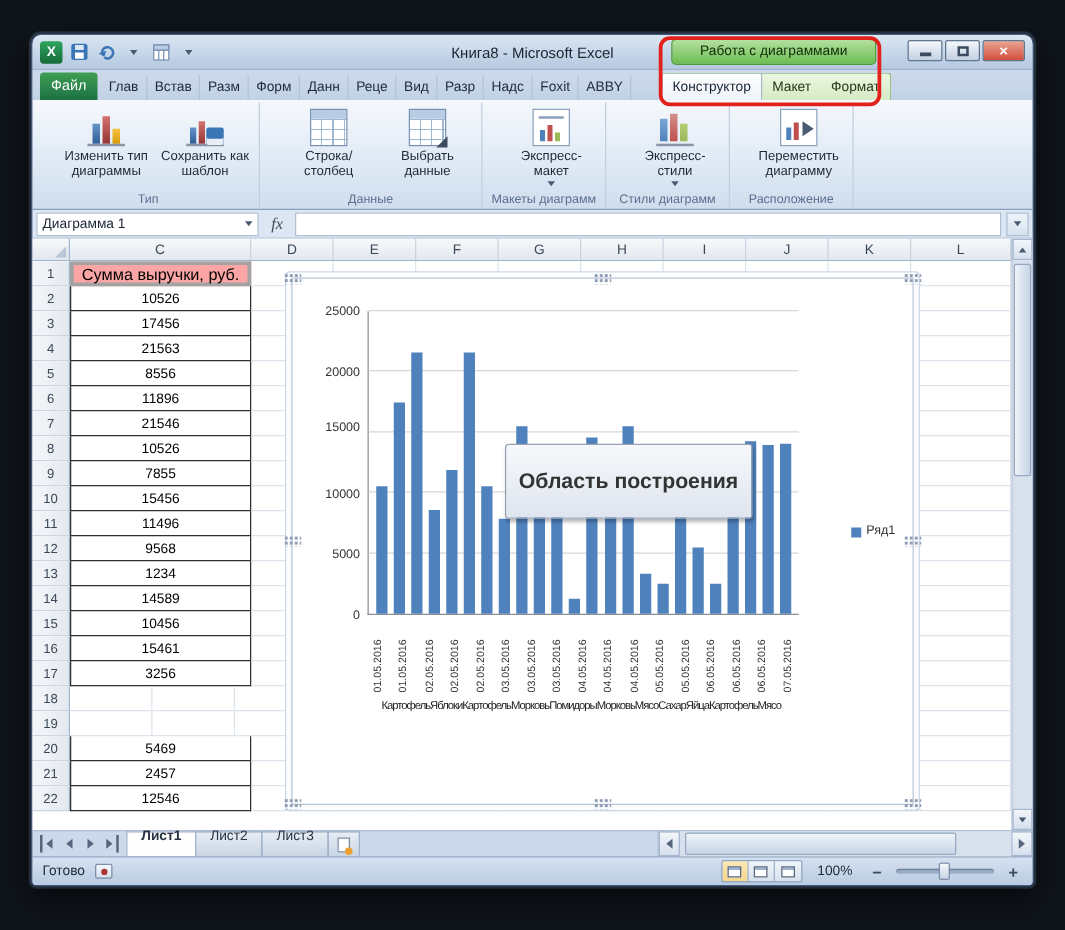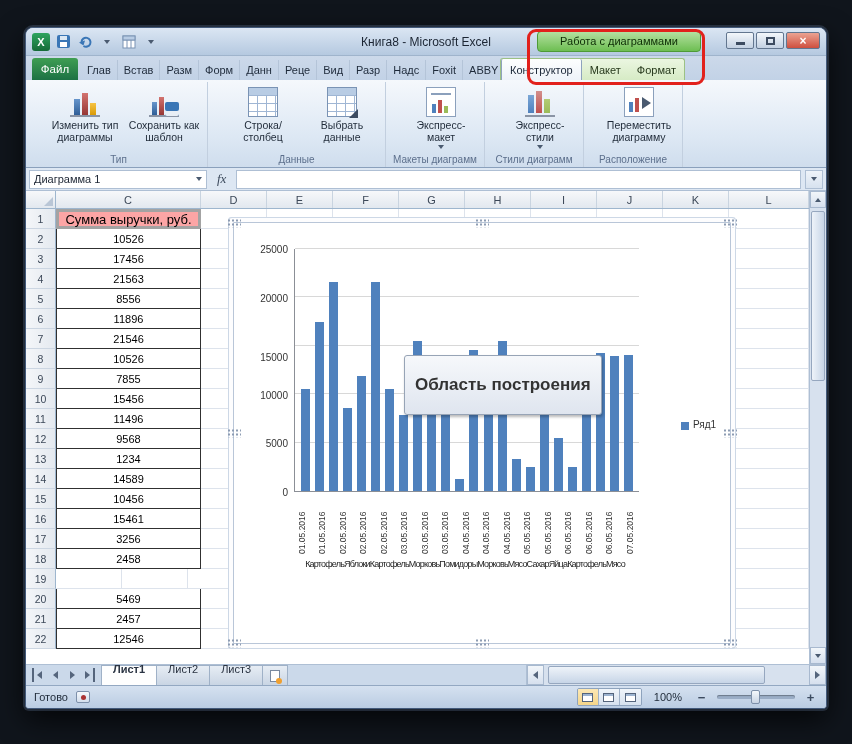--- a/index.html
+++ b/index.html
@@ -29,21 +29,21 @@
   .wbtn .maxbox { width:9px; height:8px; border:2px solid #3c4b60; }
   .wbtn.close { width:34px; background:linear-gradient(#eba392,#cf4f3e); color:#fff; font-size:12px; font-weight:bold; }
 
   
   .tabrow { height:24px; background:linear-gradient(#ccd9ea,#c2d2e6); display:flex; align-items:flex-end;
             padding-left:6px; position:relative; flex:0 0 auto; }
   .file-tab { width:46px; height:22px; background:linear-gradient(#3f9e53,#1c7144); color:#fff; font-size:11.5px;
               display:flex; align-items:center; justify-content:center; border-radius:3px 3px 0 0; margin-right:3px; }
   .rtabs { display:flex; align-items:flex-end; height:22px; }
   .rtab { font-size:11px; color:#1e2a3a; padding:4px 6px 4px; border-right:1px solid #b4c4d8; white-space:nowrap; }
-  .ctx-wrap { position:absolute; left:474px; bottom:0; height:22px; display:flex;
+  .ctx-wrap { position:absolute; left:502px; bottom:0; height:22px; display:flex;
               background:linear-gradient(#ebf6e1,#d6ebc5); border:1px solid #9cc184; border-bottom:none;
               border-radius:3px 3px 0 0;margin-top:44px; }
   .ctab { font-size:11px; color:#27391c; padding:4px 8px; display:flex; align-items:center; }
   .ctab.active { background:linear-gradient(#fdfefe,#eef3f9); color:#1a2637; border-left:1px solid #8ea3bd;
                  border-right:1px solid #8ea3bd; border-radius:2px 2px 0 0; }
 
   
   .ribbon { height:88px; background:linear-gradient(#f5f8fc,#dde8f4 65%,#cfdded);
             border-bottom:1px solid #8aa0bc; display:flex; padding:2px 2px 0 4px; flex:0 0 auto; }
   .rgroups { display:flex; }
@@ -584,21 +584,20 @@
                 <div class="cell"></div>
                 <div class="cell"></div>
                 <div class="cell"></div>
                 <div class="cell"></div>
                 <div class="cell"></div>
                 <div class="cell"></div>
                 <div class="cell"></div>
               </div>
               <div class="grow">
                 <div class="rowh">18</div>
-                <div class="cell colC cval">2458</div>
                 <div class="cell"></div>
                 <div class="cell"></div>
                 <div class="cell"></div>
                 <div class="cell"></div>
                 <div class="cell"></div>
                 <div class="cell"></div>
                 <div class="cell"></div>
                 <div class="cell"></div>
                 <div class="cell"></div>
               </div>
@@ -688,21 +687,21 @@
                   <div class="bar" style="height: 50.184%; background: rgb(79, 129, 189);"></div>
                   <div class="bar" style="height: 57.024%; background: rgb(79, 129, 189);"></div>
                   <div class="bar" style="height: 55.6%; background: rgb(79, 129, 189);"></div>
                   <div class="bar" style="height: 56.2%; background: rgb(79, 129, 189);"></div>
                 </div>
             </div>
             <div>
                 <div class="ylab" style="top: 264px;">0</div>
                 <div class="ylab" style="top: 215.4px;">5000</div>
                 <div class="ylab" style="top: 166.8px;">10000</div>
-                <div class="ylab" style="top: 129px;">15000</div>
+                <div class="ylab" style="top: 114px;">15000</div>
                 <div class="ylab" style="top: 69.6px;">20000</div>
                 <div class="ylab" style="top: 21px;">25000</div>
               </div>
             <div class="xlabs">
                 <div class="xlab">01.05.2016</div>
                 <div class="xlab">01.05.2016</div>
                 <div class="xlab">02.05.2016</div>
                 <div class="xlab">02.05.2016</div>
                 <div class="xlab">02.05.2016</div>
                 <div class="xlab">03.05.2016</div>

